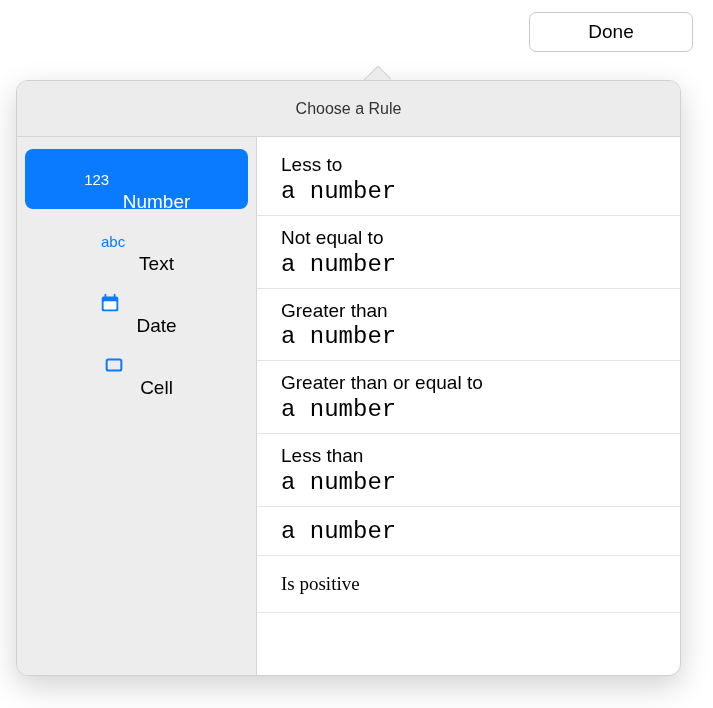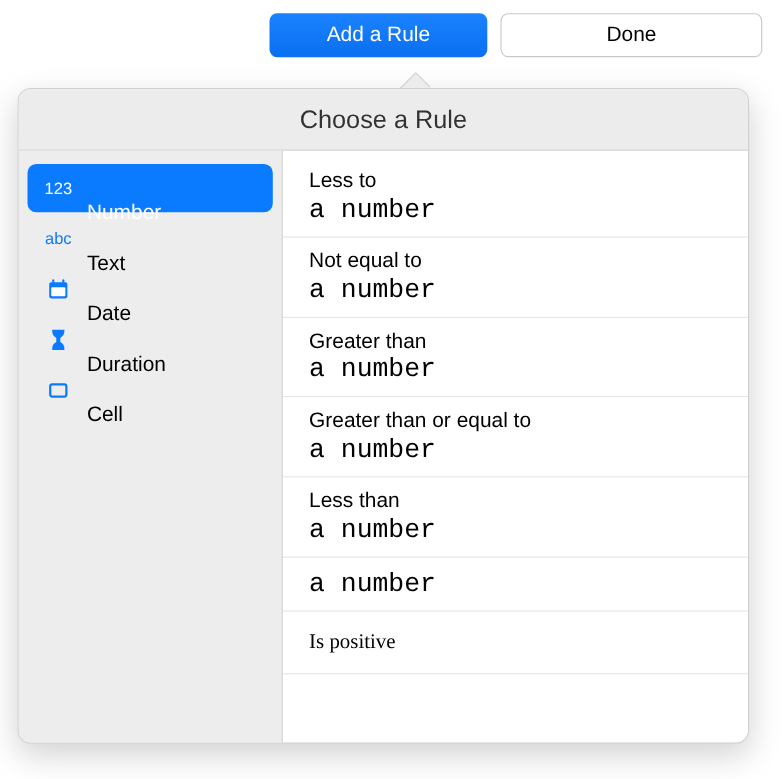--- a/index.html
+++ b/index.html
@@ -34,21 +34,21 @@
     .btn-primary {
       background: #1877f2;
       background: linear-gradient(to bottom, #1a82ff, #0a6ff0);
       color: #fff;
       width: 198px;
     }
     .btn-secondary {
       background: #fff;
       color: #000;
       border: 1px solid #c8c8c8;
-      width: 238px;
+      width: 164px;
     }
     .popover {
       position: absolute;
       top: 80px;
       left: 16px;
       width: 665px;
       height: 596px;
       background: #fff;
       border: 1px solid #d0d0d0;
       border-radius: 12px;
@@ -75,42 +75,43 @@
       border: 1px solid #d0d0d0;
       transform: rotate(45deg);
     }
     .popover-header {
       height: 56px;
       background: #ececec;
       border-bottom: 1px solid #d5d5d5;
       display: flex;
       align-items: center;
       justify-content: center;
-      font-size: 23px;
+      font-size: 16px;
       color: #333;
     }
     .popover-body {
       display: flex;
       height: calc(100% - 56px);
     }
     .sidebar {
       width: 240px;
       background: #ededed;
       border-right: 1px solid #d5d5d5;
       padding-top: 10px;
     }
     .sidebar-item {
       display: flex;
       align-items: center;
-      height: 44px;
+      height: 60px;
       padding: 0 14px;
       margin: 2px 8px;
       border-radius: 8px;
       cursor: pointer;
       gap: 12px;
+      justify-content: center;
     }
     .sidebar-item.selected {
       background: #0a7aff;
       color: #fff;
     }
     .sidebar-item.selected .sidebar-icon {
       color: #fff;
     }
     .sidebar-icon {
       width: 28px;
@@ -155,21 +156,20 @@
     }
     .rule-item.no-sub {
       padding: 16px 24px;
       font-family: Liberation Serif, serif;
     }
   </style>
 </head>
 <body>
 
 <div class="toolbar">
-  <button class="btn btn-primary">Add a Rule</button>
   <button class="btn btn-secondary">Done</button>
 </div>
 
 <div class="popover-arrow"></div>
 
 <div class="popover">
   <div class="popover-header">Choose a Rule</div>
   <div class="popover-body">
 
     <div class="sidebar">
@@ -193,28 +193,20 @@
           <svg viewBox="0 0 24 24" fill="none">
             <rect x="3" y="5" width="18" height="16" rx="2" fill="currentColor"></rect>
             <rect x="5" y="10" width="14" height="9" rx="1" fill="#fff"></rect>
             <rect x="6" y="2" width="2" height="5" rx="1" fill="currentColor"></rect>
             <rect x="16" y="2" width="2" height="5" rx="1" fill="currentColor"></rect>
           </svg>
         </span>
         <span class="sidebar-label">Date</span>
       </div>
 
-      <div class="sidebar-item">
-        <span class="sidebar-icon">
-          <svg viewBox="0 0 24 24" fill="currentColor">
-            <path d="M6 2h12v2c0 3-2 5-4 6v4c2 1 4 3 4 6v2H6v-2c0-3 2-5 4-6v-4c-2-1-4-3-4-6V2z"></path>
-          </svg>
-        </span>
-        <span class="sidebar-label">Duration</span>
-      </div>
 
       <div class="sidebar-item">
         <span class="sidebar-icon">
           <svg viewBox="0 0 24 24" fill="none" stroke="currentColor" stroke-width="2.2">
             <rect x="4" y="6" width="16" height="12" rx="2"></rect>
           </svg>
         </span>
         <span class="sidebar-label">Cell</span>
       </div>
 

